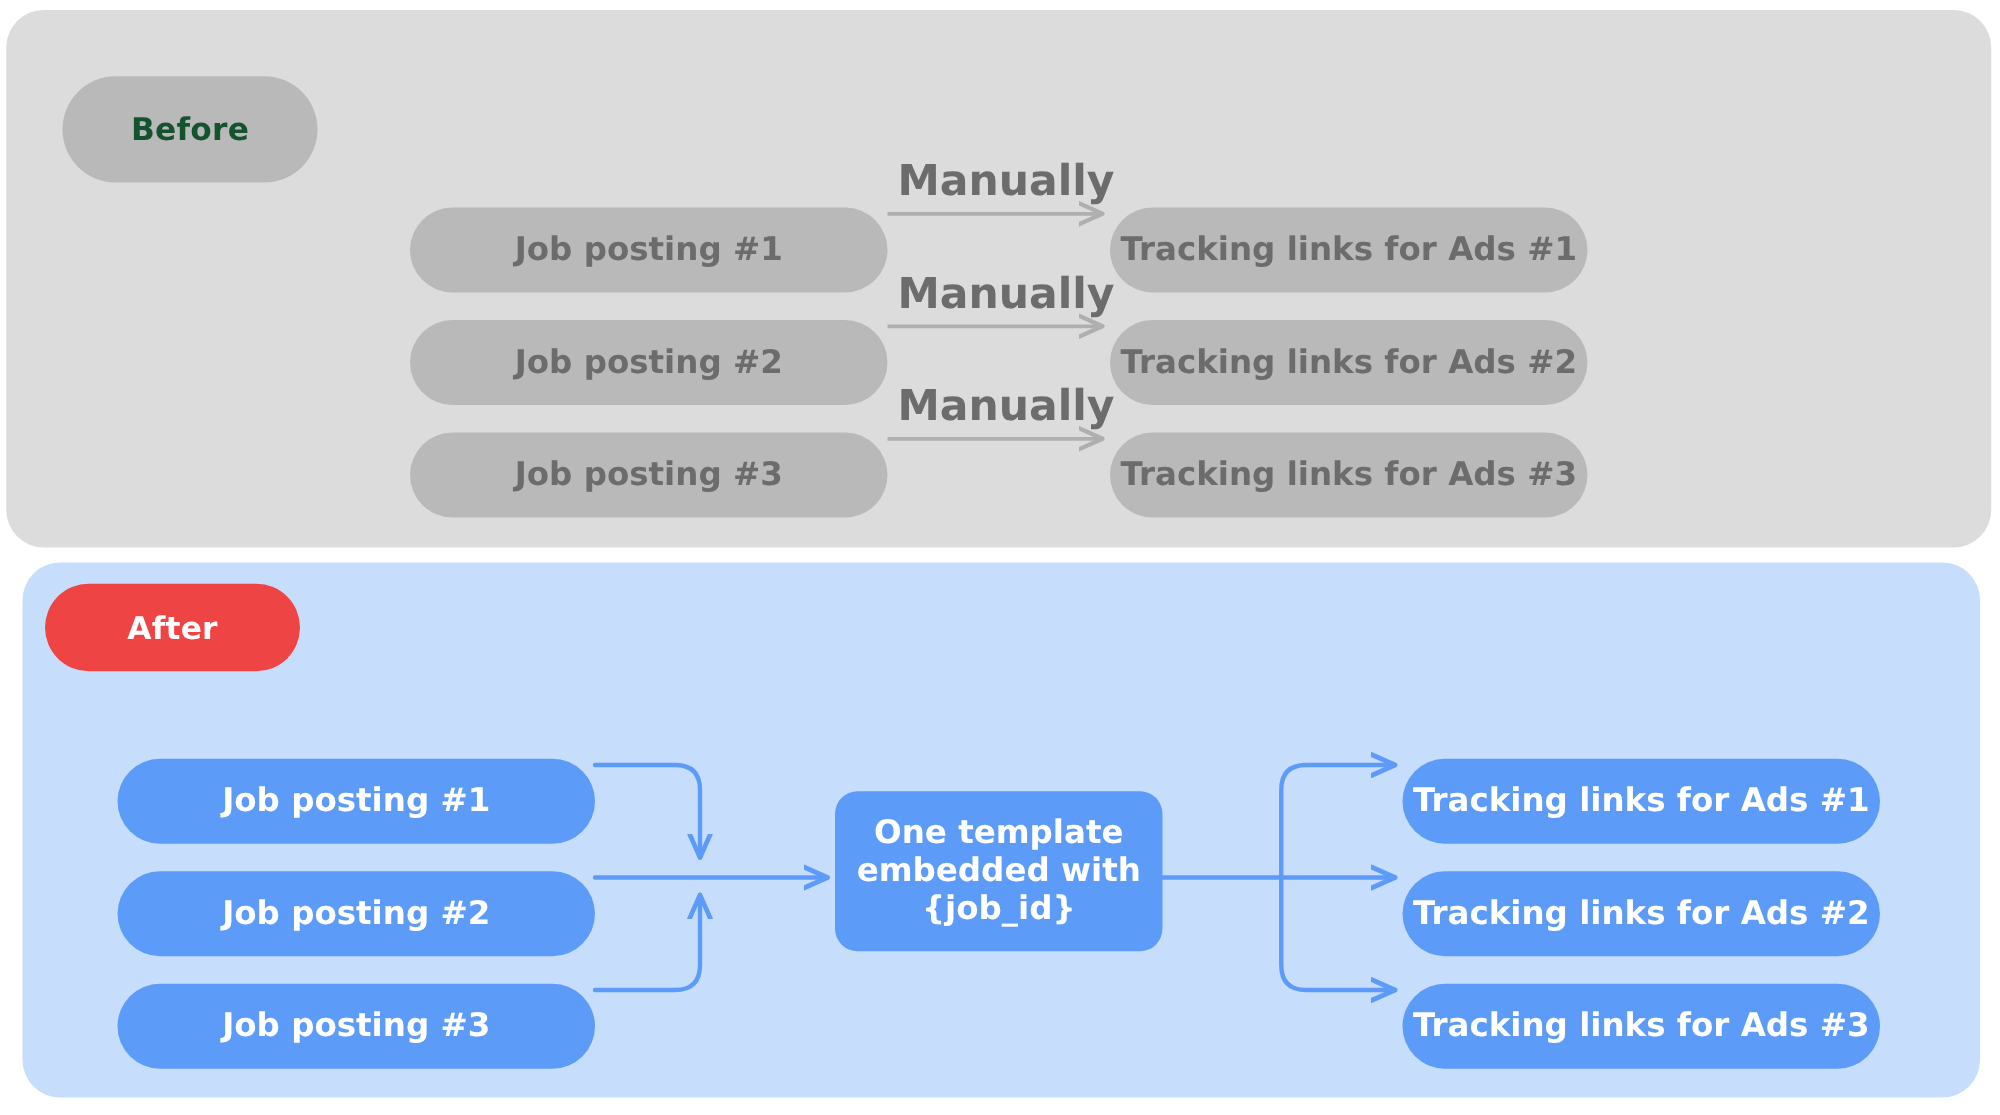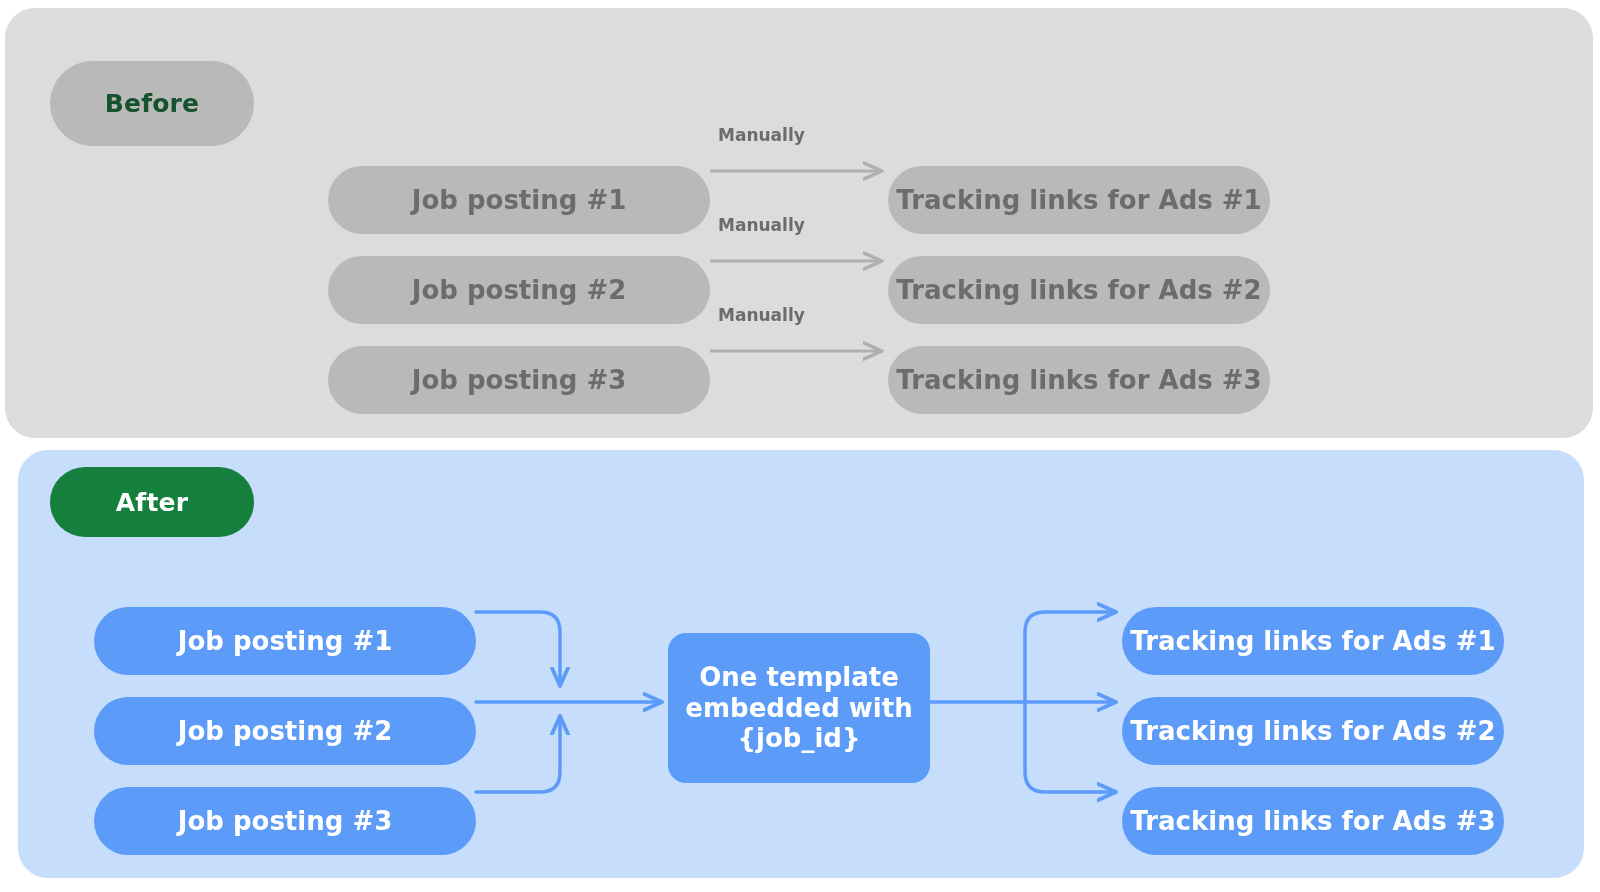--- a/index.html
+++ b/index.html
@@ -58,25 +58,25 @@
   #badge-before {
     left: 50px;
     top: 32px;
     width: 204px;
     height: 85px;
     background: #B9B9B9;
     color: #14532d;
     margin-top: 29px;
   }
   #badge-after {
-    left: 50px;
+    left: 36px;
     top: 467px;
     width: 204px;
     height: 70px;
-    background: #15803d;
+    background: #ef4444;
     color: #FFFFFF;
   }
 
   
   .node {
     position: absolute;
     display: flex;
     align-items: center;
     justify-content: center;
     box-sizing: border-box;
@@ -138,41 +138,41 @@
   #after-track-1 { top: 578px; }
   #after-track-2 { top: 668px; }
   #after-track-3 { top: 758px; }
 
   
   #after-template {
     position: absolute;
     left: 668px;
     top: 633px;
     width: 262px;
-    height: 150px;
+    height: 128px;
     background: #5C9BF7;
     color: #FFFFFF;
     border-radius: 18px;
     display: flex;
     align-items: center;
     justify-content: center;
     text-align: center;
     font-weight: 700;
     font-size: 26px;
     line-height: 1.18;
     box-sizing: border-box;
     padding: 0 10px;
     white-space: pre-line;
   }
 
   
   .arrow-label {
     position: absolute;
     font-weight: 700;
-    font-size: 17px;
+    font-size: 34px;
     color: #6C6C6C;
     white-space: nowrap;
   }
   #label-manual-1 { left: 718px; top: 125px; }
   #label-manual-2 { left: 718px; top: 215px; }
   #label-manual-3 { left: 718px; top: 305px; }
 
   
   .connectors {
     position: absolute;

